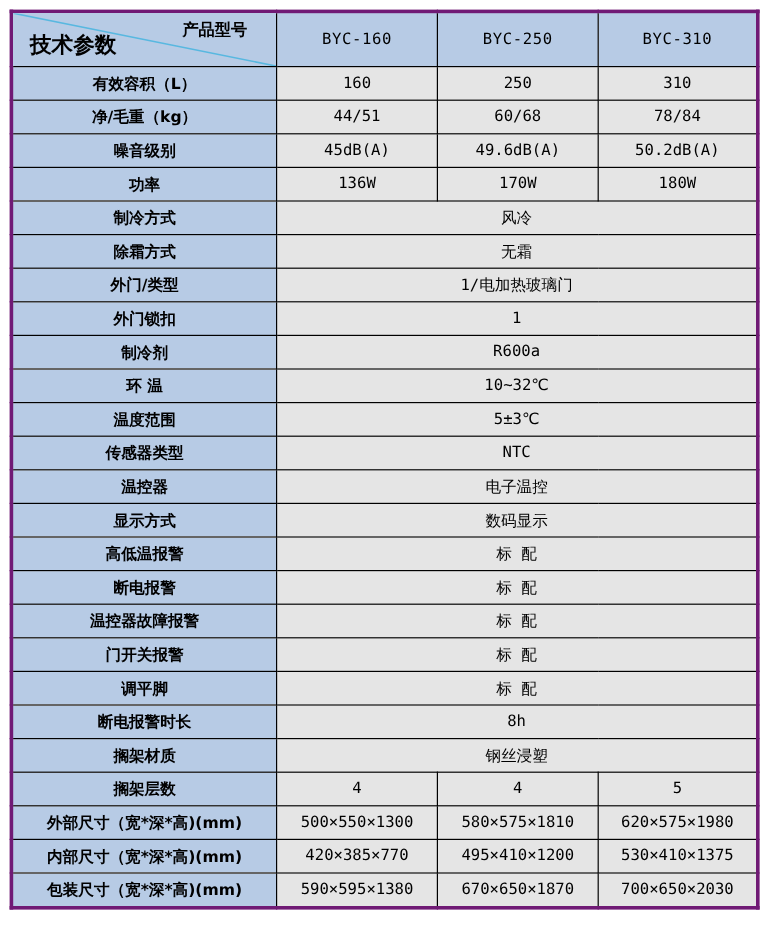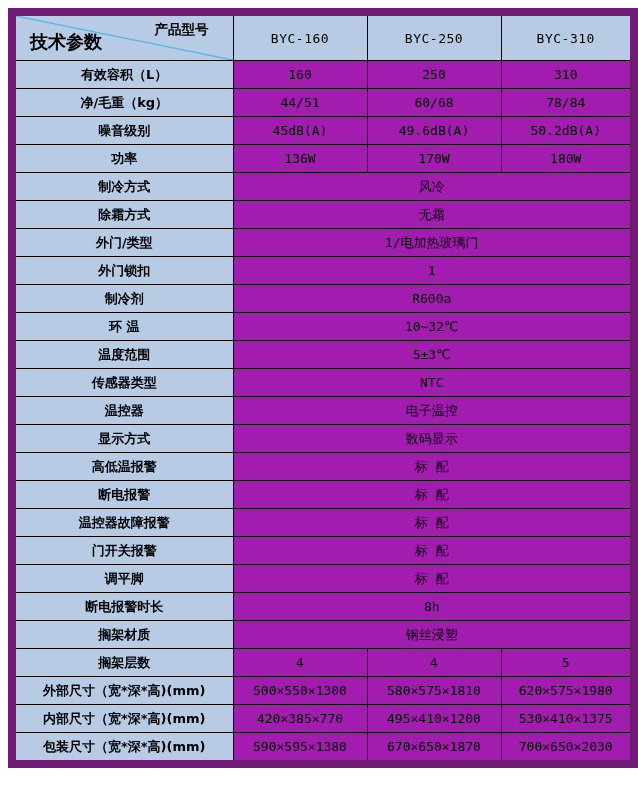--- a/index.html
+++ b/index.html
@@ -15,21 +15,21 @@
     background: #ffffff;
     overflow: hidden;
   }
   table.spec {
     position: absolute;
     left: 8px;
     top: 8px;
     width: 622px;
     border-collapse: collapse;
     table-layout: fixed;
-    border: 8px solid #701a75;
+    border: 3px solid #701a75;
   }
   table.spec td {
     border: 1px solid #000000;
     text-align: center;
     vertical-align: middle;
     padding: 0 2px;
     color: #000000;
     overflow: hidden;
     white-space: nowrap;
   }
@@ -73,21 +73,21 @@
     height: 27px;
     font-size: 13px;
   }
   td.label-cell {
     background: #b7cbe5;
     font-weight: bold;
     font-size: 13px;
     margin-left: 36px;
   }
   td.value-cell, td.span-cell {
-    background: #a21caf;
+    background: #e5e5e5;
     font-family: "DejaVu Sans Mono", "DejaVu Sans", monospace;
     font-size: 13px;
   }
 </style>
 </head>
 <body>
 
 <div class="sheet">
   <table class="spec">
     <colgroup>

